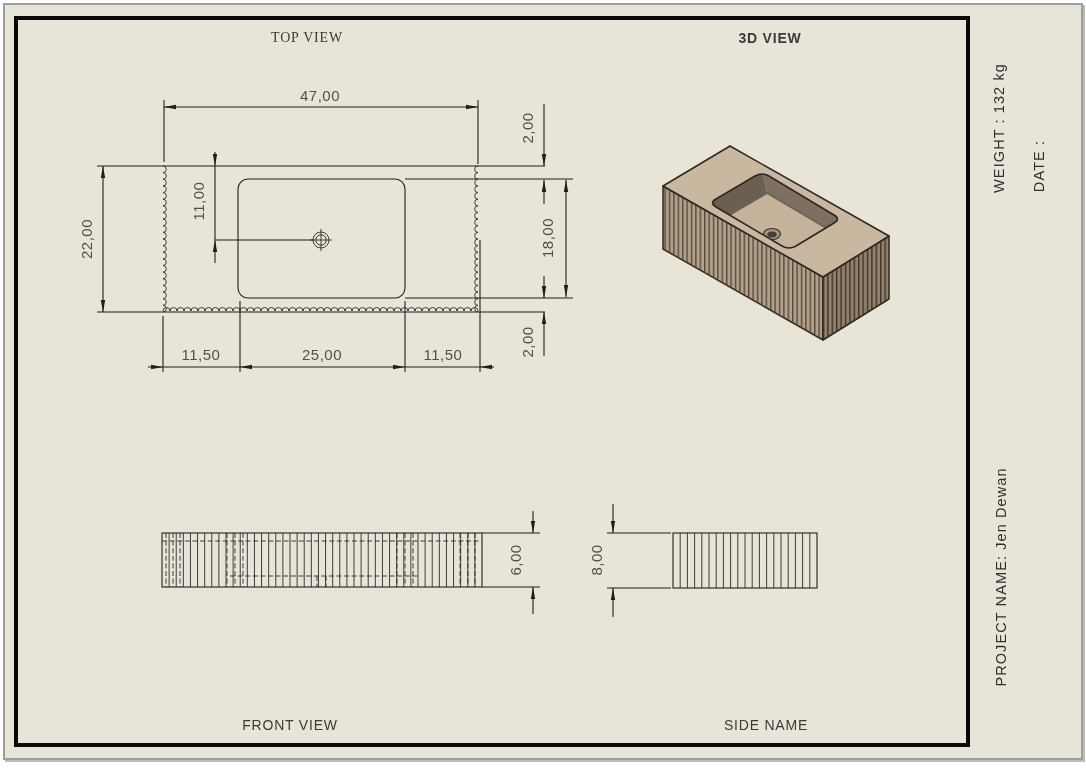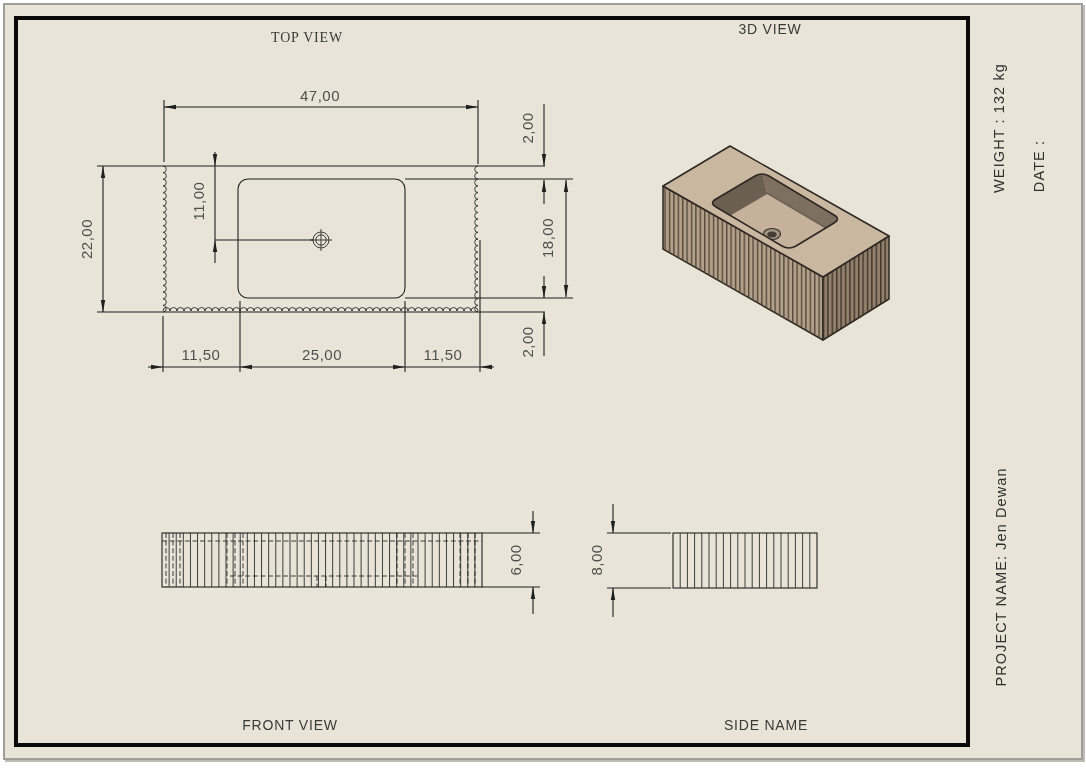--- a/index.html
+++ b/index.html
@@ -24,21 +24,21 @@
   .e3d{stroke:#2c2722;stroke-width:1.5;stroke-linejoin:round;}
 </style>
 </head>
 <body>
 
 <div class="page">
   <div class="frame"></div>
 </div>
 
 <div class="vlabel" style="left:307px;top:38px;font-family:Liberation Serif, serif;">TOP VIEW</div>
-<div class="vlabel" style="left:770px;top:29px;">3D VIEW</div>
+<div class="vlabel" style="left:770px;top:38px;font-weight:bold;">3D VIEW</div>
 <div class="vlabel" style="left:290px;top:725px;">FRONT VIEW</div>
 <div class="vlabel" style="left:766px;top:725px;">SIDE NAME</div>
 
 <div class="vtext" style="left:999px;top:128px;">WEIGHT : 132 kg</div>
 <div class="vtext" style="left:1039px;top:166px;">DATE :</div>
 <div class="vtext" style="left:1001px;top:577px;">PROJECT NAME: Jen Dewan</div>
 
 <svg id="draw" width="1086" height="768" viewBox="0 0 1086 768">
   <defs>
     <pattern id="flA" width="4.4" height="8" patternUnits="userSpaceOnUse">

